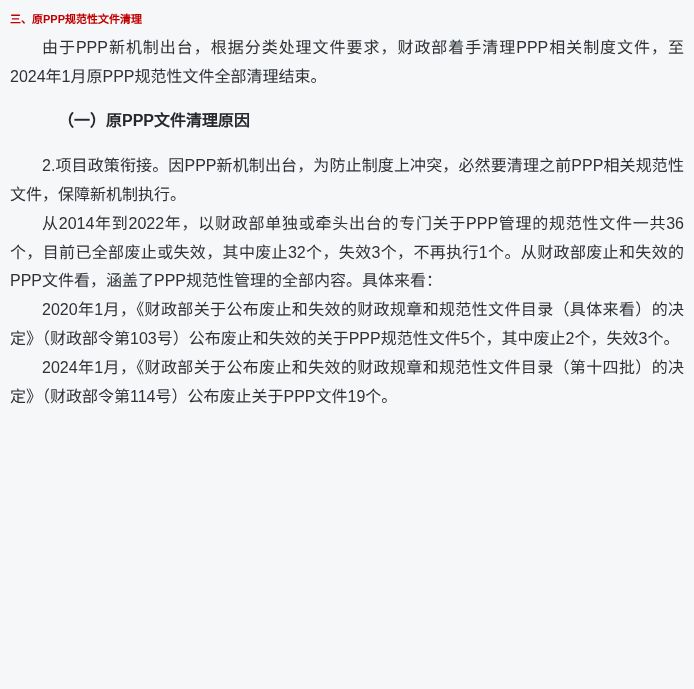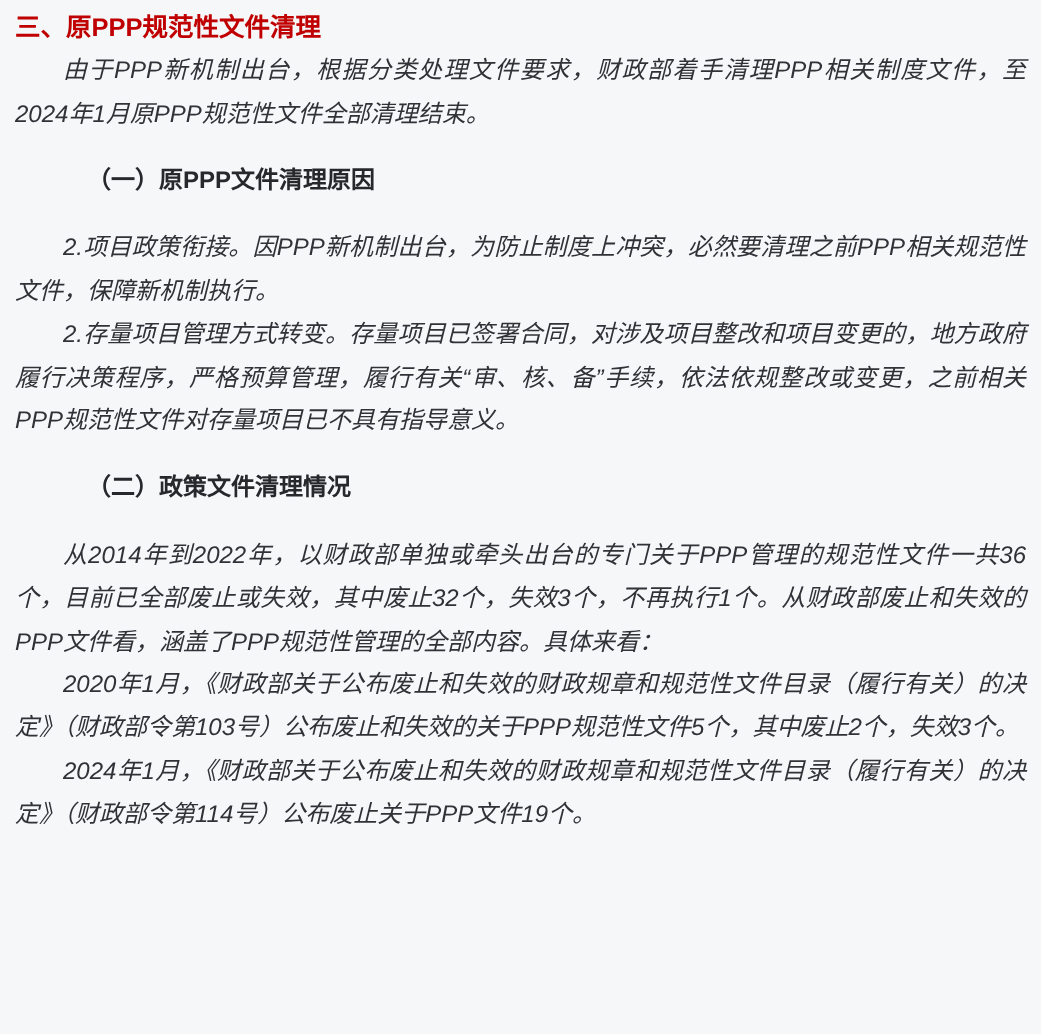--- a/index.html
+++ b/index.html
@@ -18,31 +18,30 @@
     box-sizing: border-box;
     width: 694px;
     height: 689px;
     padding: 5px 10px 8px 10px;
     font-size: 16px;
     line-height: 28.8px;
     text-align: justify;
     text-justify: inter-ideograph;
   }
   .title {
-    font-size: 17px;
+    font-size: 11px;
     font-weight: bold;
     color: #c00000;
     margin: 0;
     line-height: 28.8px;
     text-align: left;
   }
   .para {
     margin: 0;
     text-indent: 2em;
-    font-style: italic;
   }
   .subhead {
     font-size: 16px;
     font-weight: bold;
     color: #26282c;
     margin: 16px;
     line-height: 28.8px;
     text-indent: 2em;
     text-align: left;
   }
@@ -52,23 +51,21 @@
 
 <div class="doc">
   <h1 class="title">三、原PPP规范性文件清理</h1>
 
   <p class="para">由于PPP新机制出台，根据分类处理文件要求，财政部着手清理PPP相关制度文件，至2024年1月原PPP规范性文件全部清理结束。</p>
 
   <h2 class="subhead">（一）原PPP文件清理原因</h2>
 
   <p class="para">2.项目政策衔接。因PPP新机制出台，为防止制度上冲突，必然要清理之前PPP相关规范性文件，保障新机制执行。</p>
 
-  <p class="para">2.存量项目管理方式转变。存量项目已签署合同，对涉及项目整改和项目变更的，地方政府履行决策程序，严格预算管理，履行有关“审、核、备”手续，依法依规整改或变更，之前相关PPP规范性文件对存量项目已不具有指导意义。</p>
 
-  <h2 class="subhead">（二）政策文件清理情况</h2>
 
   <p class="para">从2014年到2022年，以财政部单独或牵头出台的专门关于PPP管理的规范性文件一共36个，目前已全部废止或失效，其中废止32个，失效3个，不再执行1个。从财政部废止和失效的PPP文件看，涵盖了PPP规范性管理的全部内容。具体来看：</p>
 
-  <p class="para">2020年1月，《财政部关于公布废止和失效的财政规章和规范性文件目录（履行有关）的决定》（财政部令第103号）公布废止和失效的关于PPP规范性文件5个，其中废止2个，失效3个。</p>
+  <p class="para">2020年1月，《财政部关于公布废止和失效的财政规章和规范性文件目录（具体来看）的决定》（财政部令第103号）公布废止和失效的关于PPP规范性文件5个，其中废止2个，失效3个。</p>
 
 
-  <p class="para">2024年1月，《财政部关于公布废止和失效的财政规章和规范性文件目录（履行有关）的决定》（财政部令第114号）公布废止关于PPP文件19个。</p>
+  <p class="para">2024年1月，《财政部关于公布废止和失效的财政规章和规范性文件目录（第十四批）的决定》（财政部令第114号）公布废止关于PPP文件19个。</p>
 </div>
 
 </body></html>

